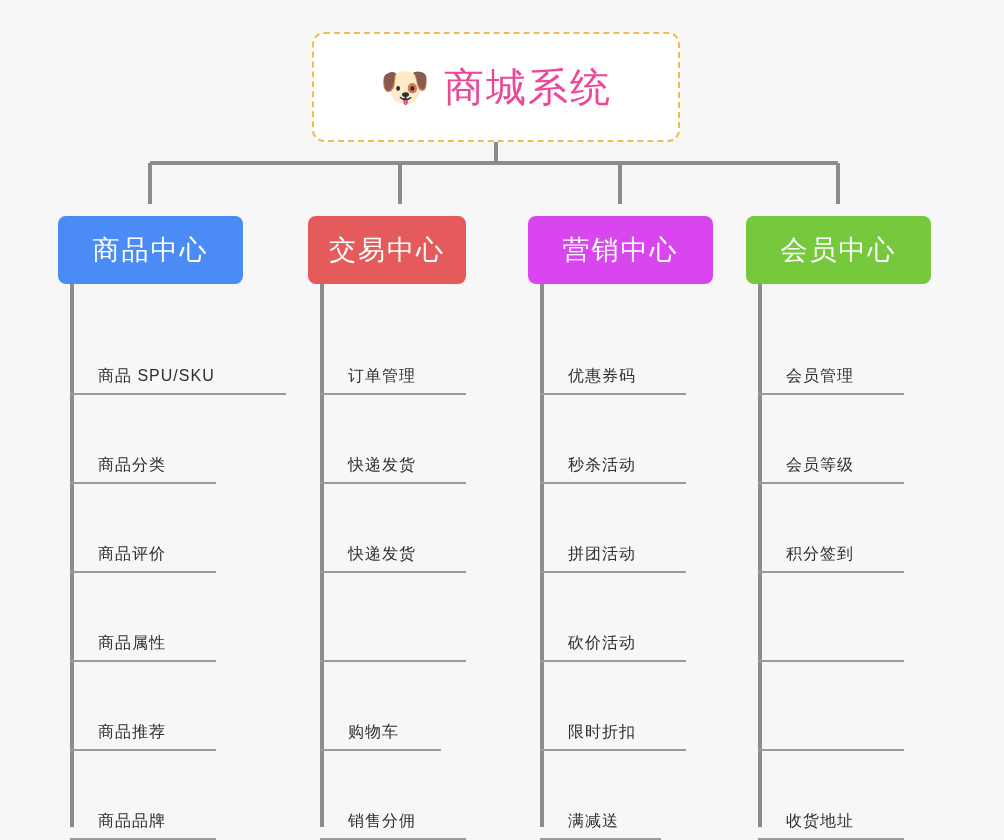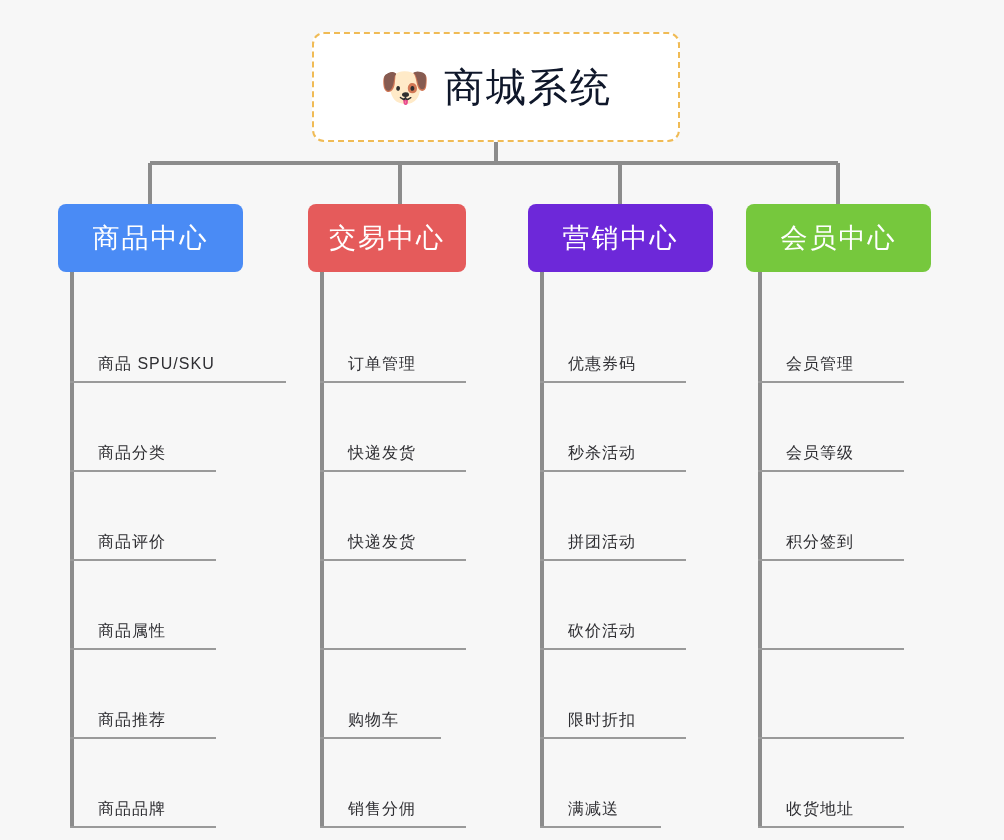--- a/index.html
+++ b/index.html
@@ -47,29 +47,29 @@
     justify-content: center;
     gap: 14px;
   }
   .root-emoji {
     font-size: 40px;
     line-height: 1;
     display: block;
   }
   .root-title {
     font-size: 40px;
-    color: #0f172a;
+    color: #ec4899;
     letter-spacing: 2px;
     white-space: nowrap;
   }
 
   
   .branch {
     position: absolute;
-    top: 204px;
+    top: 216px;
   }
   .branch-header {
     box-sizing: border-box;
     height: 68px;
     border-radius: 8px;
     display: flex;
     align-items: center;
     justify-content: center;
     color: #ffffff;
     font-size: 27px;
@@ -105,21 +105,21 @@
   }
 
   
   .branch-1 { left: 58px; }
   .branch-2 { left: 308px; }
   .branch-3 { left: 528px; }
   .branch-4 { left: 746px; }
 
   .branch-1 .branch-header { width: 185px; background: #4a8bf5; }
   .branch-2 .branch-header { width: 158px; background: #e55b5b; }
-  .branch-3 .branch-header { width: 185px; background: #6d28d9; }
+  .branch-3 .branch-header { width: 185px; background: #d946ef; }
   .branch-4 .branch-header { width: 185px; background: #76c83d; text-align: center; }
 </style>
 </head>
 <body>
 
 <div id="canvas">
 
   <svg id="wires" viewBox="0 0 1004 840" width="1004" height="840" aria-hidden="true">
     <g stroke="#8c8c8c" stroke-width="4" fill="none" stroke-linecap="butt">
 

